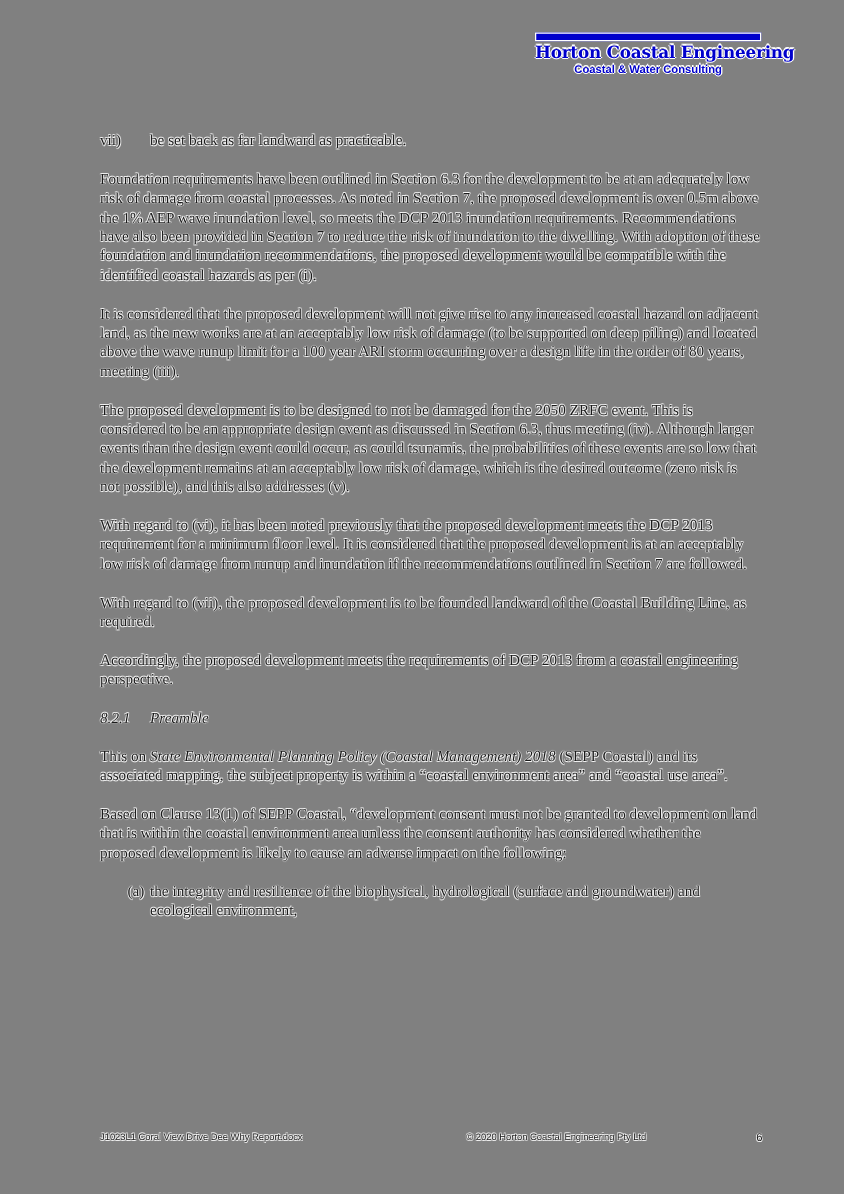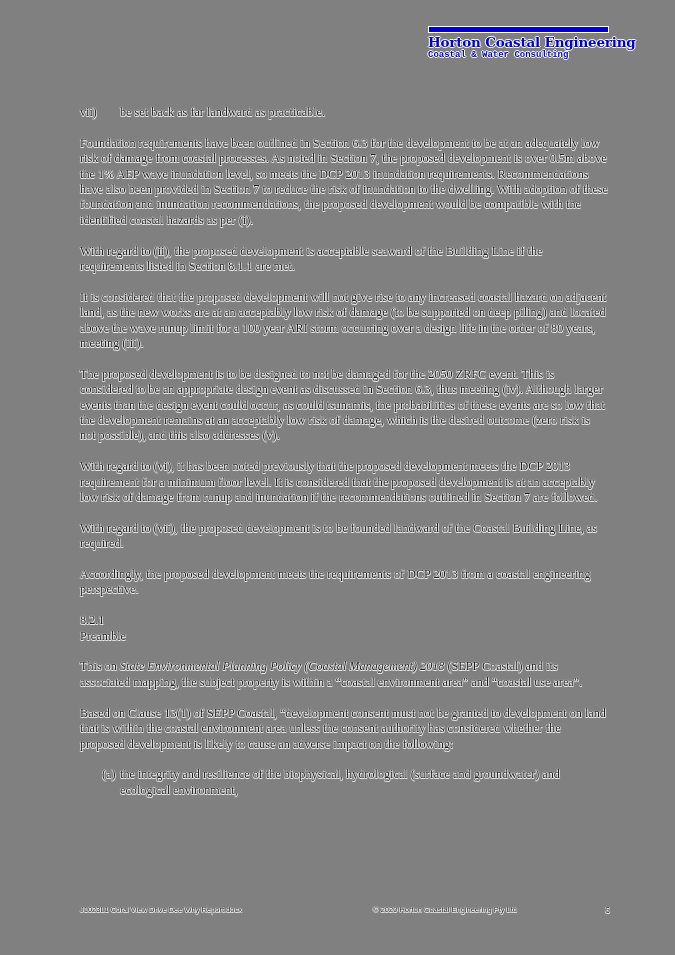--- a/index.html
+++ b/index.html
@@ -41,25 +41,25 @@
       font-weight: bold;
       font-size: 13.5px;
       color: #0000cc;
       line-height: 16px;
       margin-top: 1px;
       white-space: nowrap;
       letter-spacing: -0.2px;
       text-shadow: 0 0 1px #fff, 1px 0 0 #fff, -1px 0 0 #fff, 0 1px 0 #fff, 0 -1px 0 #fff;
     }
     .logo-sub {
-      font-family: Liberation Mono, monospace;
+      font-family: Liberation Sans, sans-serif;
       font-weight: bold;
       font-size: 9px;
       color: #0000cc;
-      text-align: left;
+      text-align: center;
       line-height: 11px;
       white-space: nowrap;
       text-shadow: 0 0 1px #fff, 1px 0 0 #fff, -1px 0 0 #fff, 0 1px 0 #fff, 0 -1px 0 #fff;
     }
     
     .content {
       position: absolute;
       left: 80px;
       top: 81px;
       width: 528px;
@@ -80,22 +80,22 @@
     }
     .h2 {
       display: flex;
       font-weight: bold;
       font-style: italic;
       font-size: 12.5px;
       margin: 0 0 15.4px 0;
     }
     .h3 {
       display: flex;
+      font-style: italic;
       margin: 0 0 15.4px 0;
-      flex-direction: column;
     }
     .h-num {
       width: 40px;
       flex: none;
     }
     .sub-item {
       display: flex;
       margin-left: 22px;
     }
     .sub-num {
@@ -127,21 +127,20 @@
   <div class="logo-sub">Coastal &amp; Water Consulting</div>
 </div>
 
 <div class="content halo">
   <div class="list-item">
     <span class="list-num">vii)</span>
     <span>be set back as far landward as practicable.</span>
   </div>
 
   <p class="p">Foundation requirements have been outlined in Section 6.3 for the development to be at an adequately low risk of damage from coastal processes.  As noted in Section 7, the proposed development is over 0.5m above the 1% AEP wave inundation level, so meets the DCP 2013 inundation requirements.  Recommendations have also been provided in Section 7 to reduce the risk of inundation to the dwelling.  With adoption of these foundation and inundation recommendations, the proposed development would be compatible with the identified coastal hazards as per (i).</p>
-  <p class="p">With regard to (ii), the proposed development is acceptable seaward of the Building Line if the requirements listed in Section 8.1.1 are met.</p>
   <p class="p">It is considered that the proposed development will not give rise to any increased coastal hazard on adjacent land, as the new works are at an acceptably low risk of damage (to be supported on deep piling) and located above the wave runup limit for a 100 year ARI storm occurring over a design life in the order of 80 years, meeting (iii).</p>
   <p class="p">The proposed development is to be designed to not be damaged for the 2050 ZRFC event.  This is considered to be an appropriate design event as discussed in Section 6.3, thus meeting (iv).  Although larger events than the design event could occur, as could tsunamis, the probabilities of these events are so low that the development remains at an acceptably low risk of damage, which is the desired outcome (zero risk is not possible), and this also addresses (v).</p>
   <p class="p">With regard to (vi), it has been noted previously that the proposed development meets the DCP 2013 requirement for a minimum floor level.  It is considered that the proposed development is at an acceptably low risk of damage from runup and inundation if the recommendations outlined in Section 7 are followed.</p>
   <p class="p">With regard to (vii), the proposed development is to be founded landward of the Coastal Building Line, as required.</p>
   <p class="p">Accordingly, the proposed development meets the requirements of DCP 2013 from a coastal engineering perspective.</p>
 
 
   <div class="h3">
     <span class="h-num">8.2.1</span>
     <span>Preamble</span>

